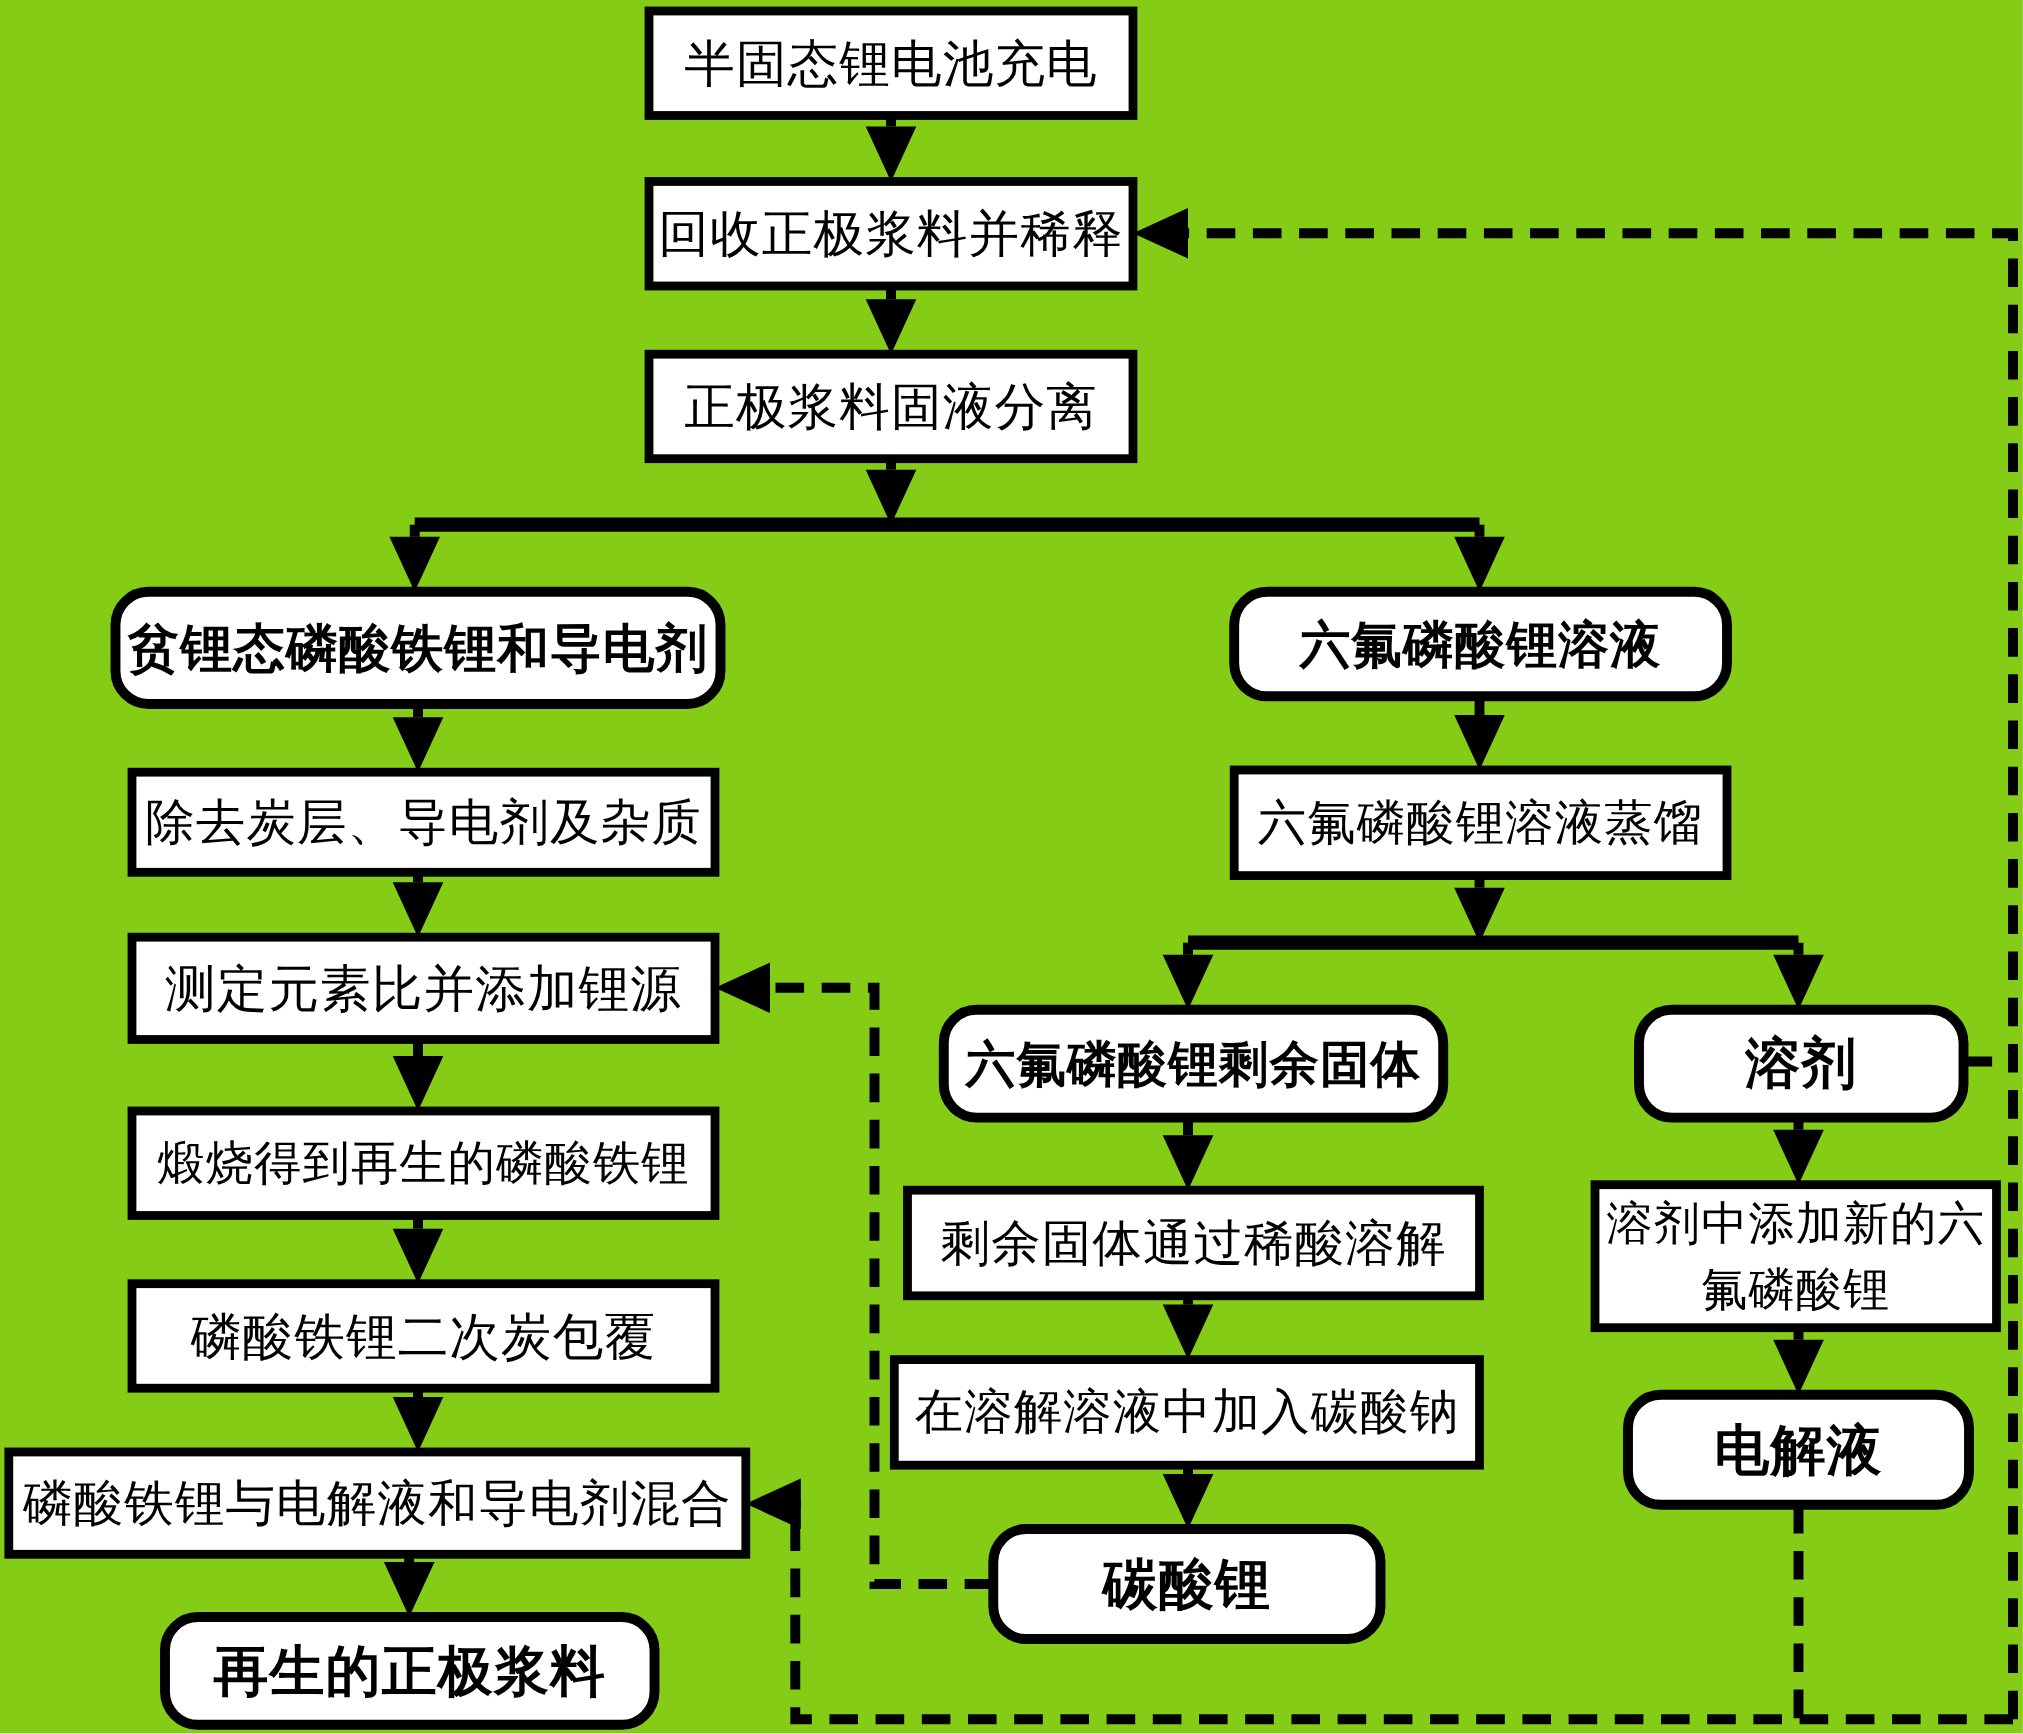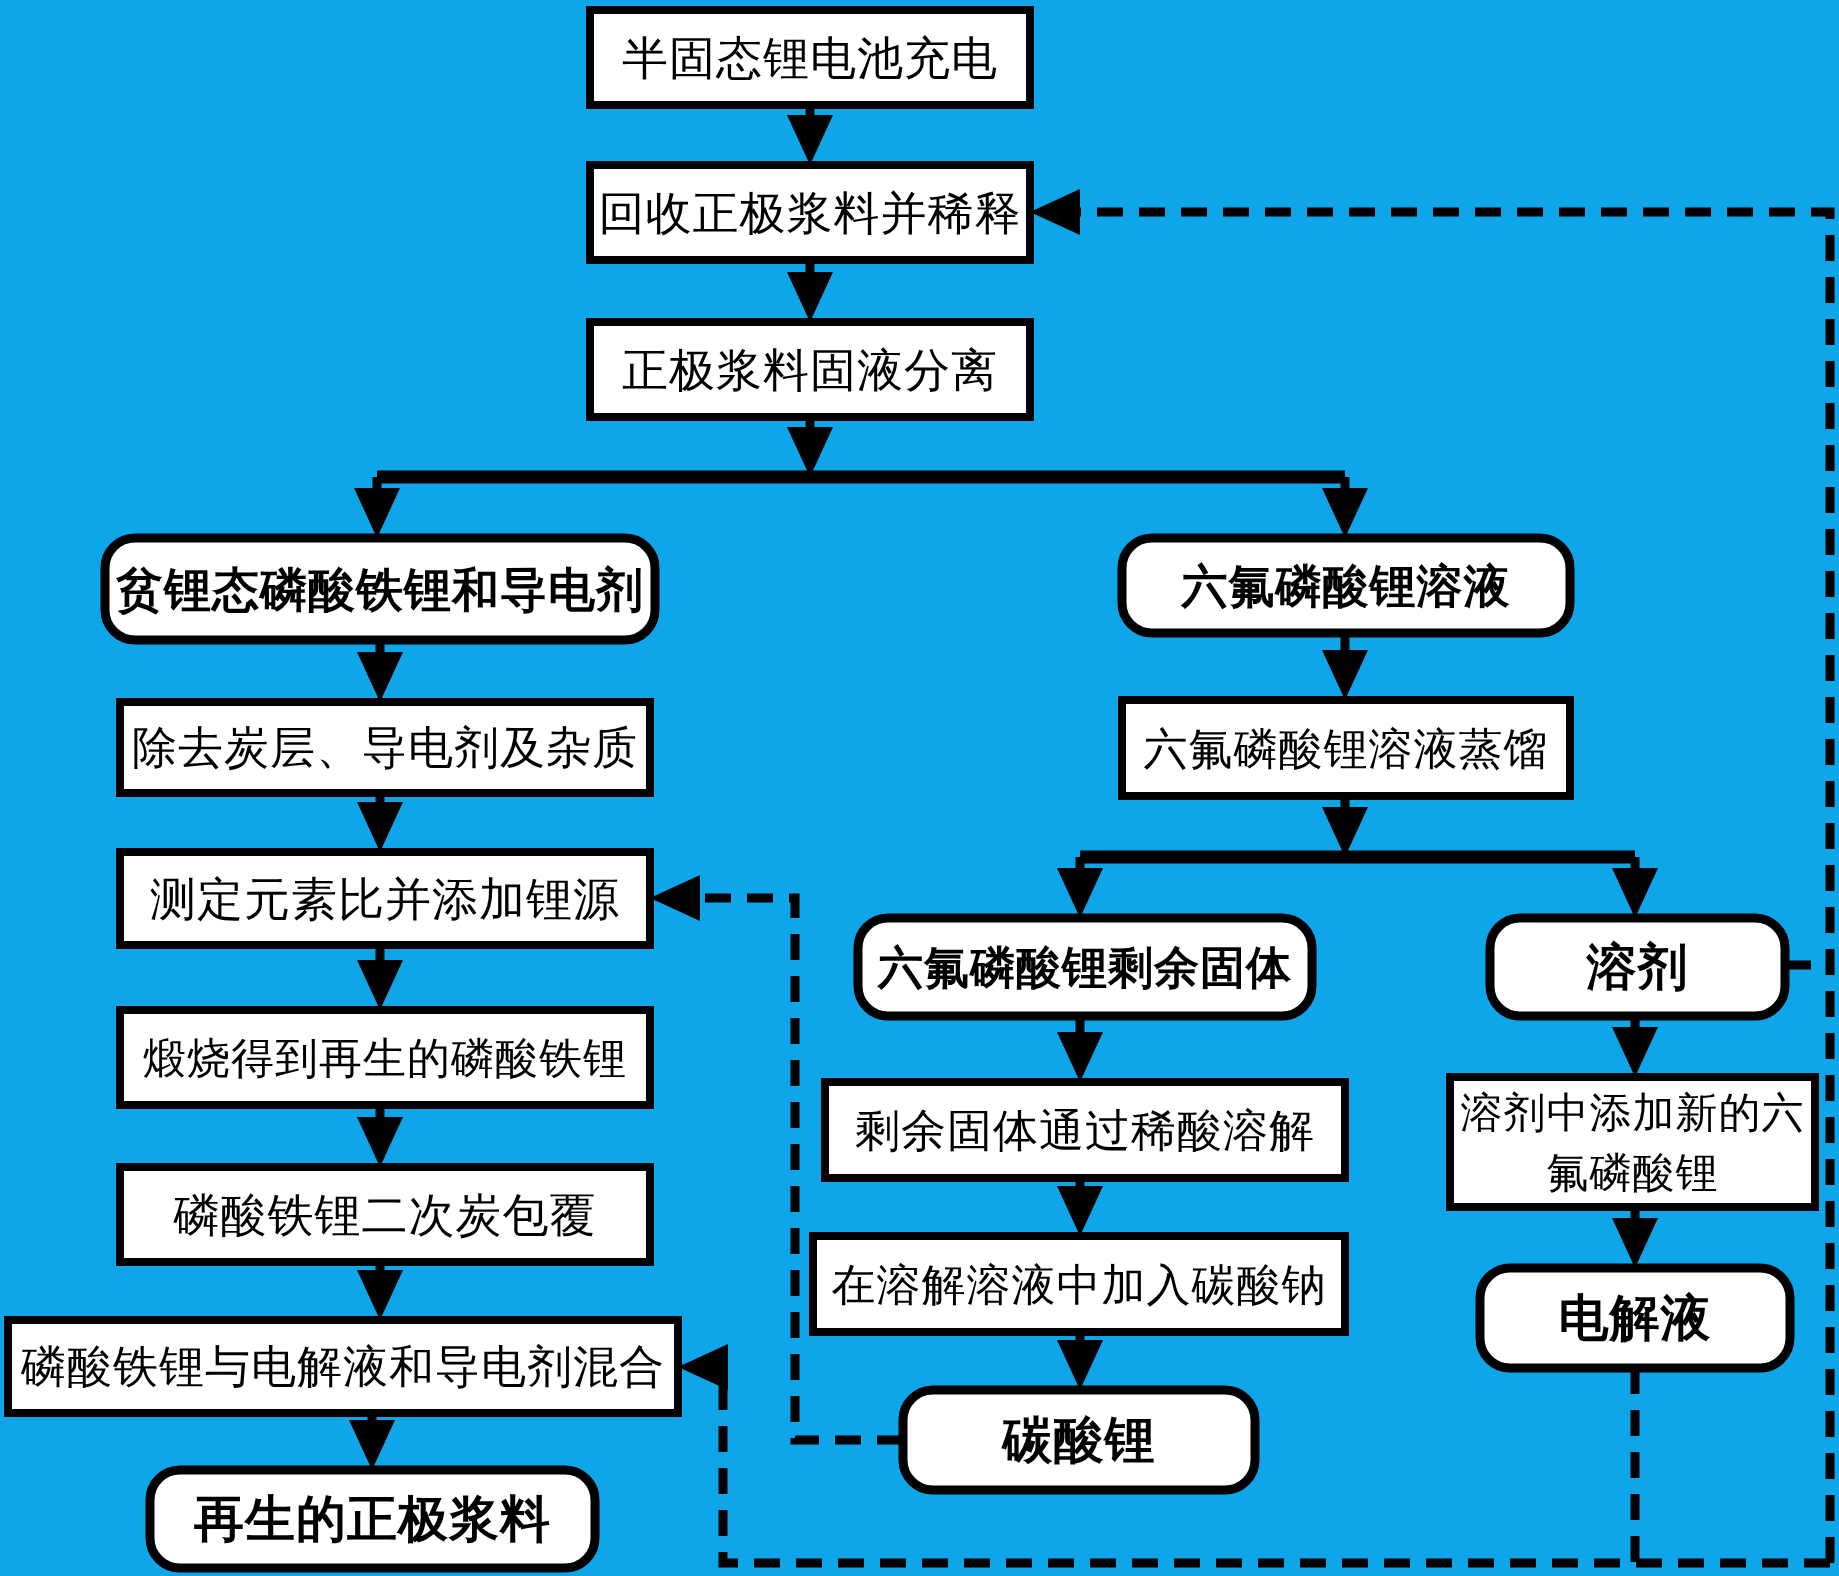--- a/index.html
+++ b/index.html
@@ -1,16 +1,16 @@
 <!DOCTYPE html>
 <html><head>
 <meta charset="utf-8">
 <style>
   html,body{margin:0;padding:0;background:#ffffff;}
-  .stage{position:relative;width:1839px;height:1576px;background:#0ea5e9;overflow:hidden;}
+  .stage{position:relative;width:1839px;height:1576px;background:#84cc16;overflow:hidden;}
   svg{display:block;}
   text{font-family:"Liberation Sans","DejaVu Sans",sans-serif;fill:#000000;}
   .node-rect{fill:#ffffff;stroke:#000000;}
   .edge{fill:none;stroke:#000000;}
   .arrowhead{fill:#000000;stroke:none;}
 </style>
 </head>
 <body>
 
 <div class="stage">

